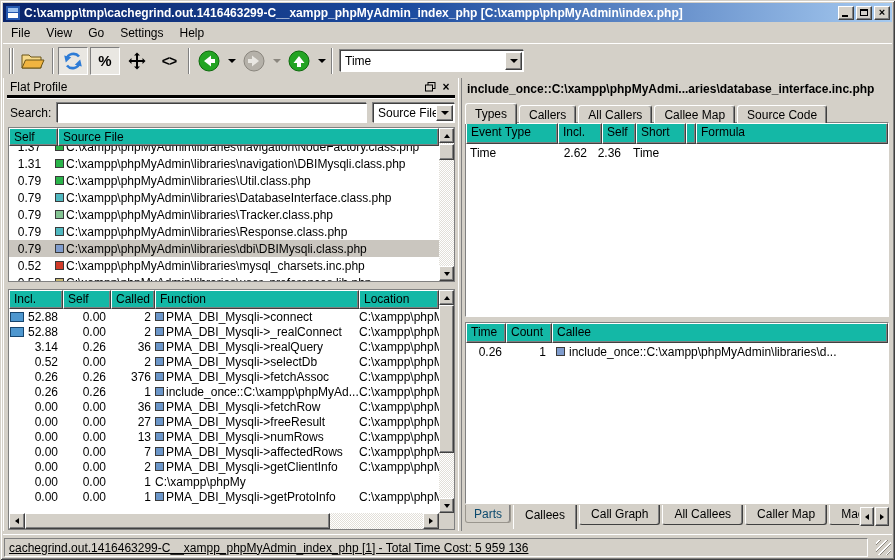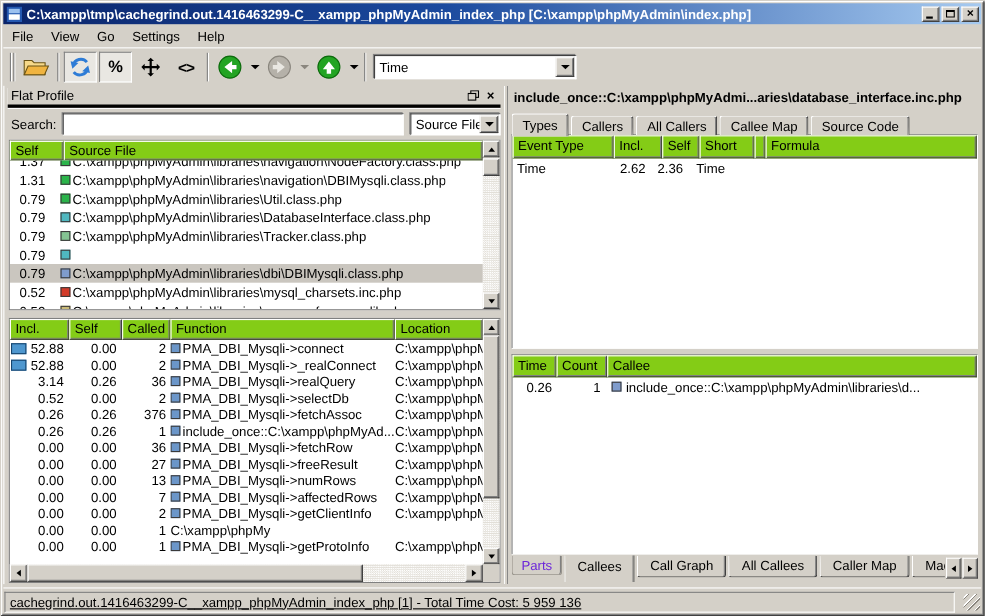--- a/index.html
+++ b/index.html
@@ -34,21 +34,21 @@
   .txt-ic { font-weight:bold; font-size:14px; }
   .drop { width:13px; height:28px; display:flex; align-items:center; justify-content:center; flex:none; }
   .tri-down { width:0; height:0; border-left:4px solid transparent; border-right:4px solid transparent; border-top:4px solid #000; }
   .tri-down.dis { border-top-color:#8a867e; }
   .combo { position:relative; height:22px; width:184px; background:#fff; border:1px solid; border-color:#404040 #fff #fff #404040;
            box-shadow: 1px 1px 0 #d4d0c8, -1px -1px 0 #808080; display:flex; align-items:center; padding:0 20px 0 4px; margin-left:4px; }
   .combo-btn { position:absolute; right:1px; top:1px; bottom:1px; width:17px; background:#d4d0c8; border:1px solid;
                border-color:#fff #404040 #404040 #fff; box-shadow: inset -1px -1px 0 #808080; display:flex; align-items:center; justify-content:center; }
 
   
-  .th { background:#84cc16; border:1px solid; border-color:#fff #404040 #404040 #fff; box-shadow: inset -1px -1px 0 #808080;
+  .th { background:#14b8a6; border:1px solid; border-color:#fff #404040 #404040 #fff; box-shadow: inset -1px -1px 0 #808080;
         padding:1px 4px; white-space:nowrap; overflow:hidden; flex:none; }
   .sbtn { background:#d4d0c8; border:1px solid; border-color:#fff #404040 #404040 #fff; box-shadow: inset -1px -1px 0 #808080;
           display:flex; align-items:center; justify-content:center; }
   .tri-u { width:0;height:0;border-left:3px solid transparent;border-right:3px solid transparent;border-bottom:4px solid #000; }
   .tri-d { width:0;height:0;border-left:3px solid transparent;border-right:3px solid transparent;border-top:4px solid #000; }
   .tri-l { width:0;height:0;border-top:3px solid transparent;border-bottom:3px solid transparent;border-right:4px solid #000; }
   .tri-r { width:0;height:0;border-top:3px solid transparent;border-bottom:3px solid transparent;border-left:4px solid #000; }
   .track { background:#ece9e2; background-image:repeating-conic-gradient(#fff 0 25%, #e2dfd8 0 50%); background-size:2px 2px; }
 
   
@@ -117,21 +117,21 @@
   .et-c5 { flex:1; overflow:hidden; padding-left:4px; }
   .ca-c1 { width:40px; flex:none; text-align:right; padding-right:4px; }
   .ca-c2 { width:46px; flex:none; text-align:right; padding-right:6px; }
   .ca-c3 { flex:1; display:flex; align-items:center; overflow:hidden; padding-left:2px; }
   .ca-c3 .sq { margin:0 4px 0 2px; }
 
   .bt-tabs { position:absolute; top:427px; left:3px; right:33px; height:24px; display:flex; align-items:flex-start; overflow:hidden; z-index:2; }
   .btab { height:20px; padding:2px 11px; background:#d4d0c8; border:1px solid #404040; border-top:none;
           border-left-color:#fff; box-shadow:inset -1px 0 #808080; border-radius:0 0 3px 3px; margin-right:2px; white-space:nowrap; flex:none; }
   .btab.active { height:34px; margin-top:-1px; padding-top:4px; z-index:2; }
-  .btab.disabled { color:#6d28d9; height:18px; padding:2px 8px; border-color:#9a968e; border-top:none; }
+  .btab.disabled { color:#0c4a6e; height:18px; padding:2px 8px; border-color:#9a968e; border-top:none; }
   .bt-scroll { position:absolute; top:429px; right:3px; display:flex; z-index:2; }
   .bt-sbtn { width:14px; height:19px; margin-left:1px; }
 
   
   .statusbar { position:absolute; left:3px; right:3px; bottom:3px; height:23px; border-top:1px solid #fff; }
   .status-field { position:absolute; left:1px; right:24px; top:3px; height:19px; border:1px solid; border-color:#808080 #fff #fff #808080;
                   display:flex; align-items:center; padding-left:4px; white-space:nowrap; overflow:hidden;text-decoration:underline; }
   .grip { position:absolute; right:1px; bottom:2px; width:15px; height:15px;
           background:repeating-linear-gradient(135deg, transparent 0 2px, #fff 2px 3px, #8a867e 3px 4px, transparent 4px 5px); }
 </style>
@@ -286,20 +286,21 @@
             <span class="fp-file">C:\xampp\phpMyAdmin\libraries\DatabaseInterface.class.php</span>
           </div>
           <div class="fp-row">
             <span class="fp-self">0.79</span>
             <span class="sq" style="background-color: rgb(132, 196, 147);"></span>
             <span class="fp-file">C:\xampp\phpMyAdmin\libraries\Tracker.class.php</span>
           </div>
           <div class="fp-row">
             <span class="fp-self">0.79</span>
             <span class="sq" style="background-color: rgb(79, 184, 192);"></span>
+            <span class="fp-file">C:\xampp\phpMyAdmin\libraries\Response.class.php</span>
           </div>
           <div class="fp-row selected">
             <span class="fp-self">0.79</span>
             <span class="sq" style="background-color: rgb(127, 156, 205);"></span>
             <span class="fp-file">C:\xampp\phpMyAdmin\libraries\dbi\DBIMysqli.class.php</span>
           </div>
           <div class="fp-row">
             <span class="fp-self">0.52</span>
             <span class="sq" style="background-color: rgb(210, 59, 41);"></span>
             <span class="fp-file">C:\xampp\phpMyAdmin\libraries\mysql_charsets.inc.php</span>

